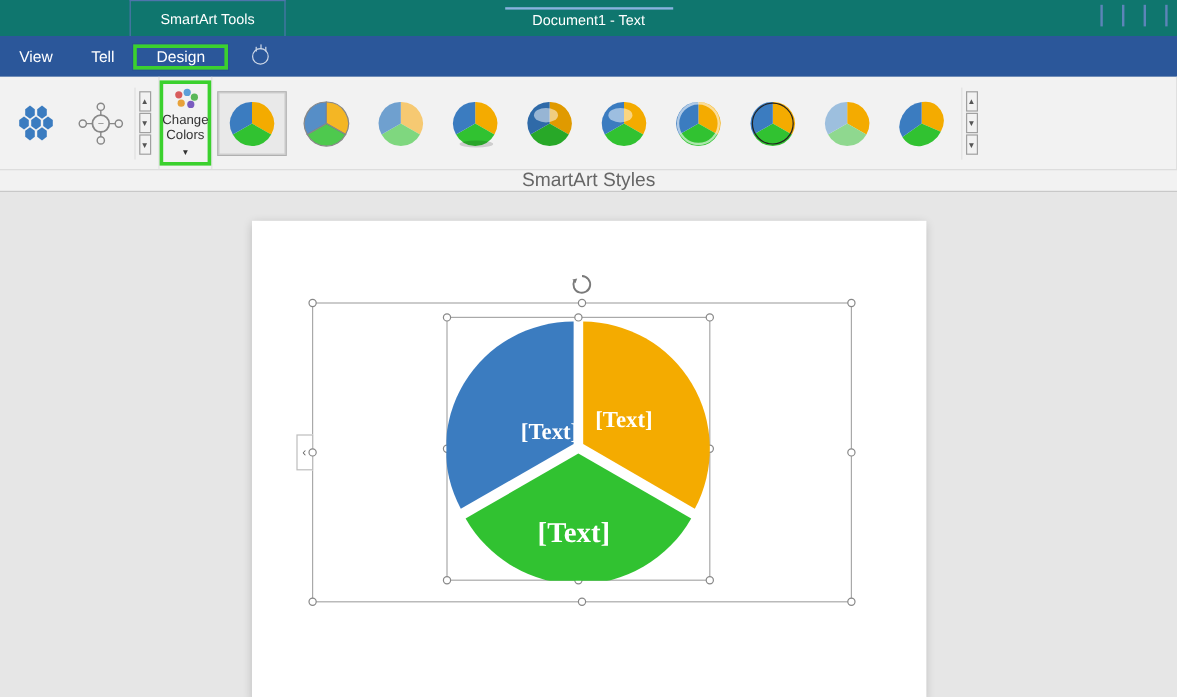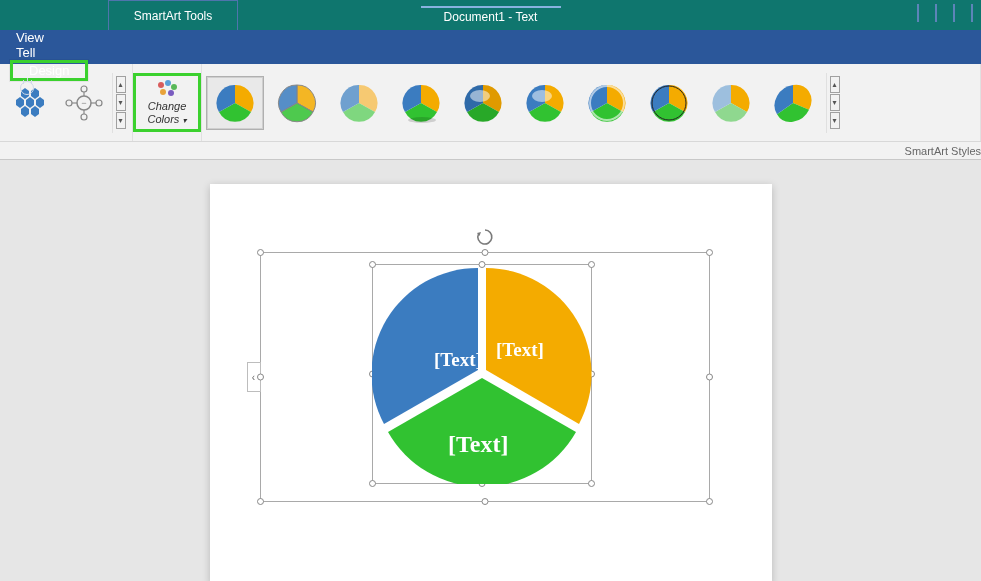--- a/index.html
+++ b/index.html
@@ -7,46 +7,46 @@
 
   
   .title-bar { background: #0f766e; color: white; height: 30px; display: flex; align-items: center; font-size: 12px; position: relative; }
   .title-bar .smartart-tools-tab { margin-left: 108px; width: 130px; height: 30px; border-top: 1px solid #4f74ac; border-left: 1px solid #4f74ac; border-right:1px solid #4f74ac; display:flex;align-items:center;justify-content:center; }
   .title-bar .doc-title-wrap { position:absolute; left:50%; transform:translateX(-50%); display:flex; flex-direction:column; align-items:center; }
   .doc-title-wrap .underline-accent { width: 140px; height:2px; background:#89b2e0; margin-bottom:2px;}
   .win-ctrl { position:absolute; right:8px; top:4px; color:#5d84b9; font-size:18px; letter-spacing:2px;}
   .win-ctrl span { display:inline-block; width:16px; height:18px; border-right:2px solid #5d84b9; margin-left:2px;}
 
   
-  .menu-bar { background: #2b579a; color:white; height:34px; display:flex; align-items:flex-start; font-size:13px;flex-direction:column; }
+  .menu-bar { background: #2b579a; color:white; height:34px; display:flex; align-items:center; font-size:13px; }
   .menu-bar .tab { padding: 0 16px; display:flex; align-items:center; cursor:pointer; position:relative; }
-  .tab-highlight { border: 3px solid #3bd12e; box-shadow:0 0 0 1px rgba(0,0,0,.05);margin-left:10px; }
+  .tab-highlight { border: 3px solid #3bd12e; box-shadow:0 0 0 1px rgba(0,0,0,.05); }
   .menu-bar .tellme { display:flex; align-items:center; gap:8px; color:#cfd9e8; font-size:13px; margin-left:20px;}
   .tellme .bulb { width:14px; height:14px; border:1.5px solid #cfd9e8; border-radius:50%; position:relative;}
   .tellme .bulb::after{content:"";position:absolute;left:50%;top:-4px;width:1px;height:4px;background:#cfd9e8;box-shadow:-4px 2px 0 #cfd9e8,4px 2px 0 #cfd9e8;}
 
   
   .ribbon { background:#f2f2f2; border-bottom:1px solid #d8d8d8; height:78px; display:flex; align-items:stretch; }
   .ribbon-group { display:flex; align-items:center; padding:4px 4px; border-right:1px solid #e0e0e0; }
   .layouts { gap:2px; }
   .layout-thumb { width:52px; height:52px; display:flex; align-items:center;justify-content:center; border:1px solid transparent; cursor:pointer;}
   .layout-thumb svg{display:block;}
   .gallery-more { width:16px; display:flex; flex-direction:column; align-items:center; justify-content:center; gap:1px; border-left:1px solid #e0e0e0; height:60px; padding:0 2px;}
   .gallery-more div{width:10px;height:17px;border:1px solid #a0a0a0;display:flex;align-items:center;justify-content:center;font-size:8px;color:#555;}
 
-  .change-colors { width:68px; display:flex; flex-direction:column; align-items:center; justify-content:center; font-size:11px; line-height:13px; text-align:center; color:#333; border:3px solid #3bd12e; cursor:pointer; padding:2px 0;font-style:italic;}
+  .change-colors { width:43px; display:flex; flex-direction:column; align-items:center; justify-content:center; font-size:11px; line-height:13px; text-align:center; color:#333; border:3px solid #3bd12e; cursor:pointer; padding:2px 0;}
   .cc-swatch { width:26px;height:20px; margin-bottom:2px;}
 
   .styles-gallery { flex:1; gap:4px; overflow:hidden;}
   .style-thumb { width:58px;height:54px; display:flex;align-items:center;justify-content:center;border:1px solid transparent; cursor:pointer;}
   .style-thumb.selected { border:1px solid #b0b0b0; background:#e9e9e9; box-shadow:inset 0 0 0 1px #cfcfcf;}
   .style-thumb svg{display:block;}
 
   
-  .group-label-bar { background:#f2f2f2; border-bottom:1px solid #c8c8c8; height:18px; font-size:11px; color:#666; text-align:right; line-height:18px;}
+  .group-label-bar { background:#f2f2f2; border-bottom:1px solid #c8c8c8; height:18px; font-size:16px; color:#666; text-align:center; line-height:18px;}
 
   
   .doc-area { padding-top:24px; display:flex; justify-content:center;}
   .page { width:562px; height:400px; background:white; box-shadow:0 2px 8px rgba(0,0,0,.2); position:relative;}
 
   
   .sel-frame { position:absolute; border:1px solid #a9a9a9; }
   .sel-frame .handle { position:absolute; width:7px;height:7px; background:white; border:1px solid #888; border-radius:50%;}
   .sel-frame .h-mid-top{left:50%;top:-4px;transform:translateX(-50%);} 
   .sel-frame .h-mid-bot{left:50%;bottom:-4px;transform:translateX(-50%);} 

